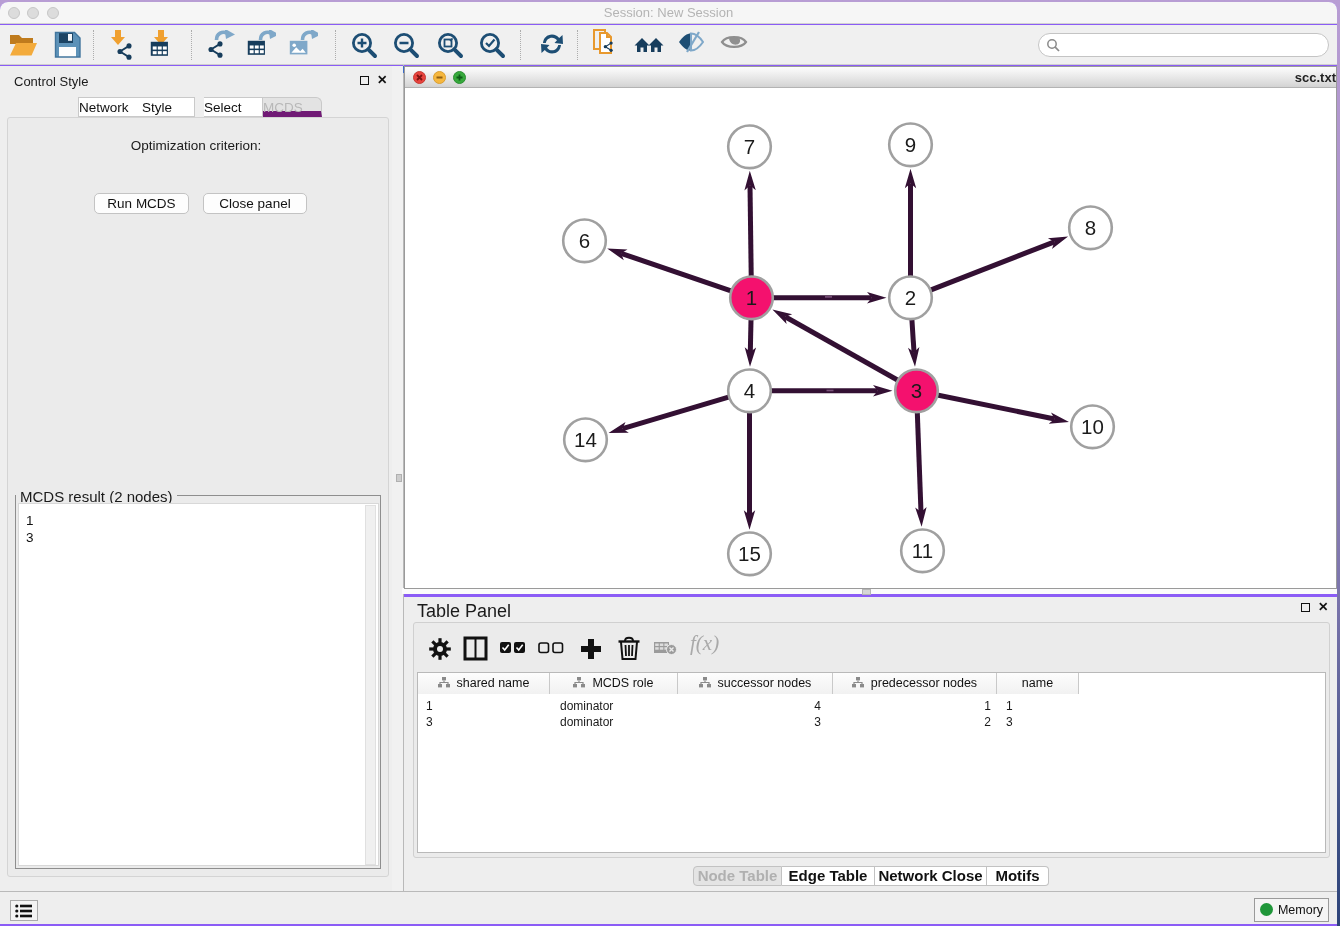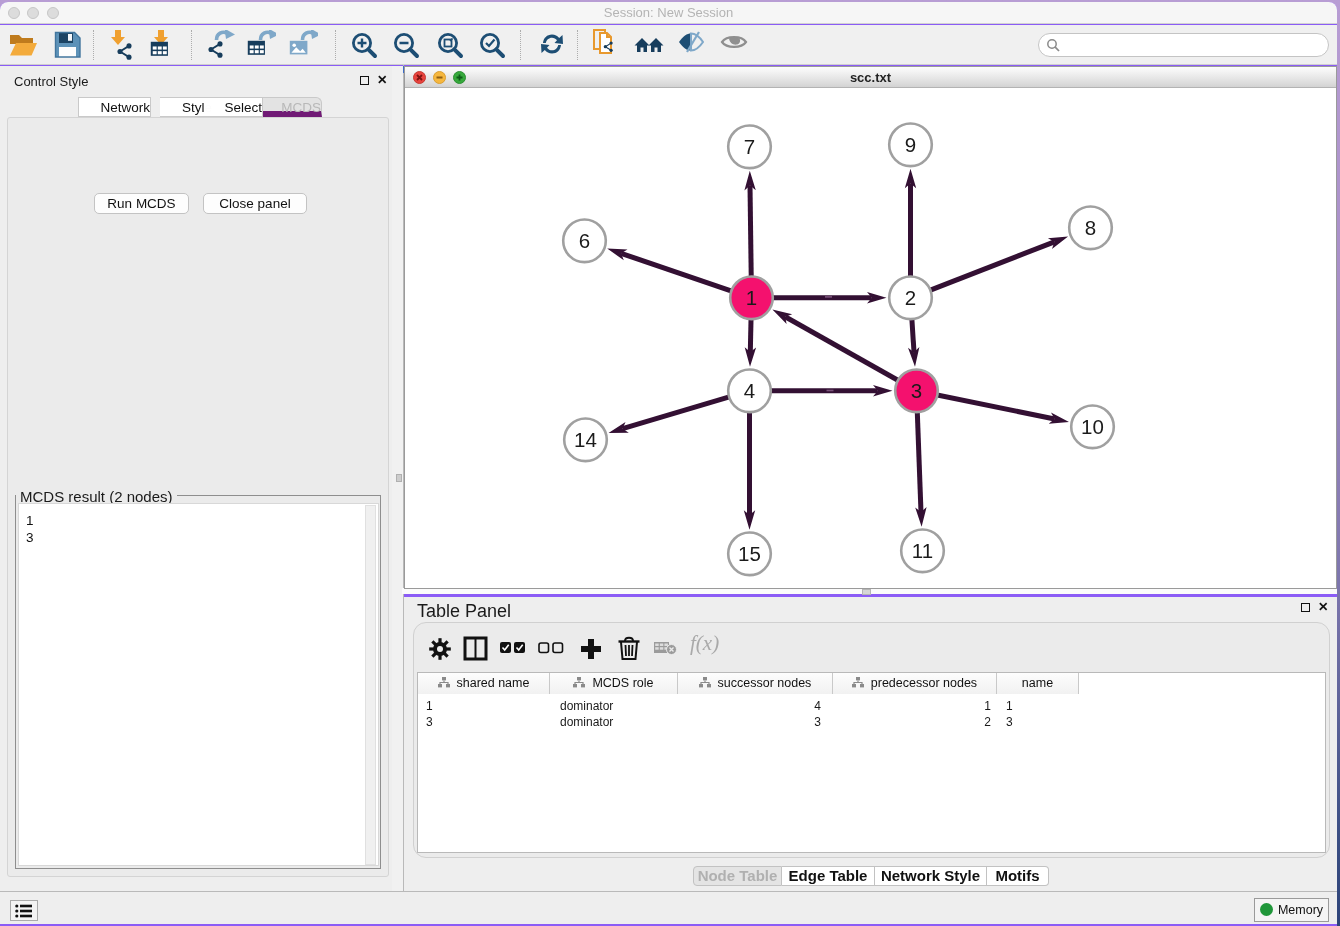--- a/index.html
+++ b/index.html
@@ -9,39 +9,39 @@
 #titlebar{position:absolute;left:0;top:0;width:100%;height:22px;background:#f6f6f6;border-bottom:1px solid #d2d2d2}
 .tbtn{position:absolute;top:5px;width:12px;height:12px;border-radius:50%;background:#dcdcdc;border:1px solid #c6c6c6}
 #titletext{position:absolute;top:3px;width:100%;text-align:center;font-size:13px;color:#b4b4b4}
 #toolbar{position:absolute;left:0;top:23px;width:100%;height:40px;background:#f0f0f0;border-bottom:1px solid #cfcfcf}
 .sep{position:absolute;top:5px;height:30px;width:1px;border-left:1px dotted #adadad}
 #searchbox{position:absolute;left:1038px;top:8px;width:291px;height:24px;background:#fff;border:1px solid #c4c4c4;border-radius:12px}
 
 #cp{position:absolute;left:0;top:64px;width:392px;height:826px;background:#eeeeee}
 #cphead{position:absolute;left:14px;top:8px;font-size:13px;color:#1a1a1a}
 #cpbody{position:absolute;left:7px;top:51px;width:382px;height:760px;background:#ebebeb;border:1px solid #d4d4d4;border-radius:3px}
-.tab{position:absolute;top:31px;height:20px;background:rgba(255,255,255,.99);border:1px solid #c9c9c9;font-size:13.5px;color:#111;text-align:right;line-height:19px}
+.tab{position:absolute;top:31px;height:20px;background:rgba(255,255,255,.99);border:1px solid #c9c9c9;font-size:13.5px;color:#111;text-align:left;line-height:19px}
 .cbtn{position:absolute;height:21px;background:rgba(253,253,253,.99);border:1px solid #c3c3c3;border-radius:5px;font-size:13.5px;color:#111;text-align:center;line-height:19px}
 #mcdsgroup{position:absolute;left:15px;top:429px;width:366px;height:374px;border:1px solid #8e8e8e}
 #mcdsinner{position:absolute;left:2px;top:7px;width:361px;height:363px;background:#fff;border:1px solid #d8d8d8}
 #mcdslabel{position:absolute;left:0;top:-8px;background:#ebebeb;padding:0 4px;font-size:15px;color:#1a1a1a}
 
 #divider{position:absolute;left:392px;top:64px;width:12px;height:826px;background:#f1f1f1}
 #dividerline{position:absolute;left:403px;top:63px;width:1px;height:826px;background:#b9b9b9}
 
 #net{position:absolute;left:404px;top:64px;width:933px;height:523px;background:#fff;border:1px solid #9a9a9a;border-left:1px solid #9a9a9a}
 #nettitle{position:absolute;left:0;top:0;width:100%;height:21px;background:linear-gradient(180deg,#fdfdfd,#dcdcdc 80%,#d2d2d2);border-bottom:1px solid #b3b3b3}
-#nettitletext{position:absolute;top:3px;width:100%;text-align:center;font-size:13px;font-weight:bold;color:#222}
+#nettitletext{position:absolute;top:3px;width:100%;text-align:right;font-size:13px;font-weight:bold;color:#222}
 .mac{position:absolute;top:4px;width:13px;height:13px;border-radius:50%}
 .mac svg{display:block;margin:0 auto}
 #netcanvas{position:absolute;left:0;top:21px;width:931px;height:500px;background:#fff}
 
 #tp{position:absolute;left:404px;top:595px;width:933px;height:294px;background:#eeeeee}
 #tphead{position:absolute;left:13px;top:4px;font-size:18px;color:#1a1a1a}
-#tpbody{position:absolute;left:9px;top:25px;width:917px;height:236px;background:#ebebeb;border:1px solid #d0d0d0;border-radius:13px}
+#tpbody{position:absolute;left:9px;top:25px;width:917px;height:236px;background:#ebebeb;border:1px solid #d0d0d0;border-radius:3px}
 #tptable{position:absolute;left:3px;top:49px;width:909px;height:181px;background:#fff;border:1px solid #b9b9b9}
 .th{position:absolute;top:0;height:21px;border-right:1px solid #c9c9c9;background:linear-gradient(180deg,rgba(253,253,253,.99),rgba(241,241,241,.99));font-size:12.5px;color:#111;text-align:center;line-height:21px}
 .td{position:absolute;font-size:12px;color:#1a1a1a;height:16px;line-height:16px}
 .btab{position:absolute;top:0;height:20px;background:rgba(255,255,255,.99);border:1px solid #c2c2c2;font-size:15px;font-weight:bold;color:#111;text-align:center;line-height:18px}
 
 #status{position:absolute;left:0;top:889px;width:100%;height:33px;background:#eeeeee;border-top:1px solid #b9b9b9}
 #memorybtn{position:absolute;left:1254px;top:6px;width:75px;height:24px;background:rgba(244,244,244,.99);border:1px solid #9a9a9a;font-size:12.5px;color:#111;text-align:center;line-height:22px}
 #listbtn{position:absolute;left:10px;top:8px;width:28px;height:21px;background:#f4f4f4;border:1px solid #ababab}
 </style></head>
 <body>
@@ -200,23 +200,24 @@
           <path d="M9.2 9.2 L13 13" stroke="#8a8a8a" stroke-width="1.7"></path>
         </svg>
       </div>
   </div>
   <div id="cp">
     <div id="cphead">Control Style</div>
     <div class="abs" style="left:360px;top:10px;width:9px;height:9px;border:1.5px solid #111"></div>
     <div class="abs" style="left:377px;top:6px;font-size:12.5px;font-weight:bold;color:#111">✕</div>
     <div id="cpbody"></div>
     <div class="tab" style="left:78px;width:73px">Network</div>
-    <div class="tab" style="left:160px;width:53px;border-left:none">Style</div>
+    <div class="tab" style="left:142px;width:53px;border-left:none">Style</div>
     <div class="tab" style="left:204px;width:59px;border-left:none">Select</div>
     <div class="tab" style="left:263px;width:59px;border-left:none;background:rgba(227,227,227,.99);color:#b8b8b8;border-radius:0 6px 0 0;border-bottom:6px solid #701a75">MCDS</div>
+    <div class="abs" style="left:0;top:72px;width:392px;text-align:center;font-size:13.5px;color:#1a1a1a">Optimization criterion:</div>
     <div class="cbtn" style="left:94px;top:127px;width:95px">Run MCDS</div>
     <div class="cbtn" style="left:203px;top:127px;width:104px">Close panel</div>
     <div id="mcdsgroup">
       <div id="mcdslabel">MCDS result (2 nodes)</div>
       <div id="mcdsinner">
         <div class="abs" style="left:7px;top:9px;font-size:13.5px;line-height:16.5px;color:#111">1<br>3</div>
         <div class="abs" style="right:2px;top:1px;width:11px;height:360px;background:#f0f0f0;border:1px solid #e0e0e0"></div>
       </div>
     </div>
   </div>
@@ -419,21 +420,21 @@
         <div class="td" style="left:8px;top:41px">3</div>
         <div class="td" style="left:142px;top:41px">dominator</div>
         <div class="td" style="left:263px;top:41px;width:140px;text-align:right">3</div>
         <div class="td" style="left:418px;top:41px;width:155px;text-align:right">2</div>
         <div class="td" style="left:588px;top:41px">3</div>
       </div>
     </div>
     <div class="abs" style="left:289px;top:269px">
       <div class="btab" style="left:0;width:89px;background:rgba(228,228,228,.99);color:#b0b0b0;border-radius:4px 0 0 4px;font-weight:bold">Node Table</div>
       <div class="btab" style="left:89px;width:93px;border-left:none">Edge Table</div>
-      <div class="btab" style="left:182px;width:112px;border-left:none">Network Style</div>
+      <div class="btab" style="left:182px;width:112px;border-left:none">Network Close</div>
       <div class="btab" style="left:294px;width:62px;border-left:none;border-radius:0 4px 4px 0">Motifs</div>
     </div>
   </div>
   <div id="status">
     <div id="listbtn"><svg width="18" height="14" viewBox="0 0 18 14" style="margin:3px 0 0 4px">
           <g fill="#111">
             <circle cx="1.8" cy="2" r="1.6"></circle>
             <circle cx="1.8" cy="7" r="1.6"></circle>
             <circle cx="1.8" cy="12" r="1.6"></circle>
             <rect x="5" y="0.7" width="12" height="2.6"></rect>

